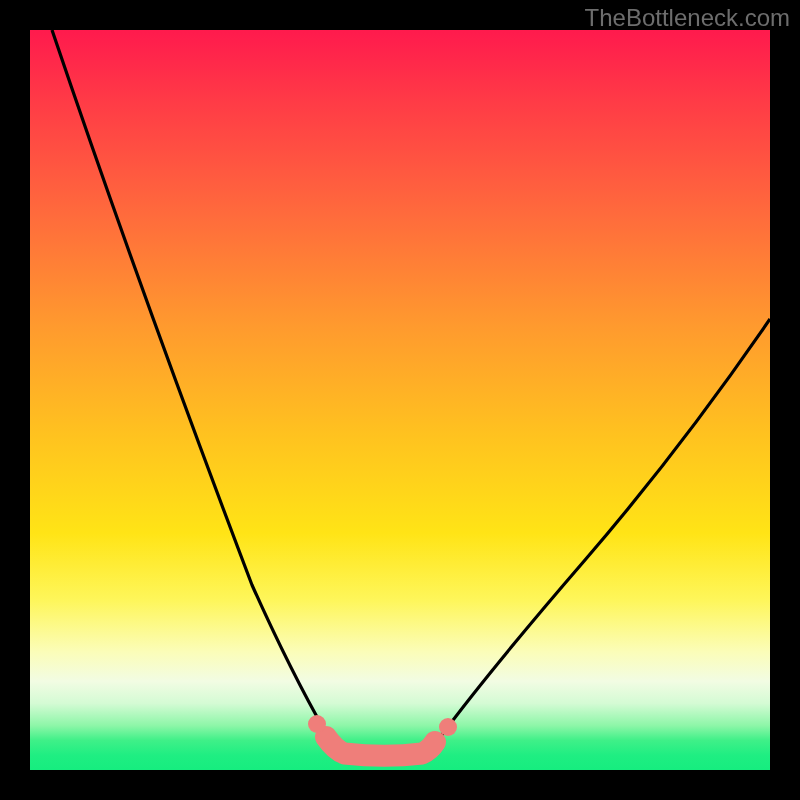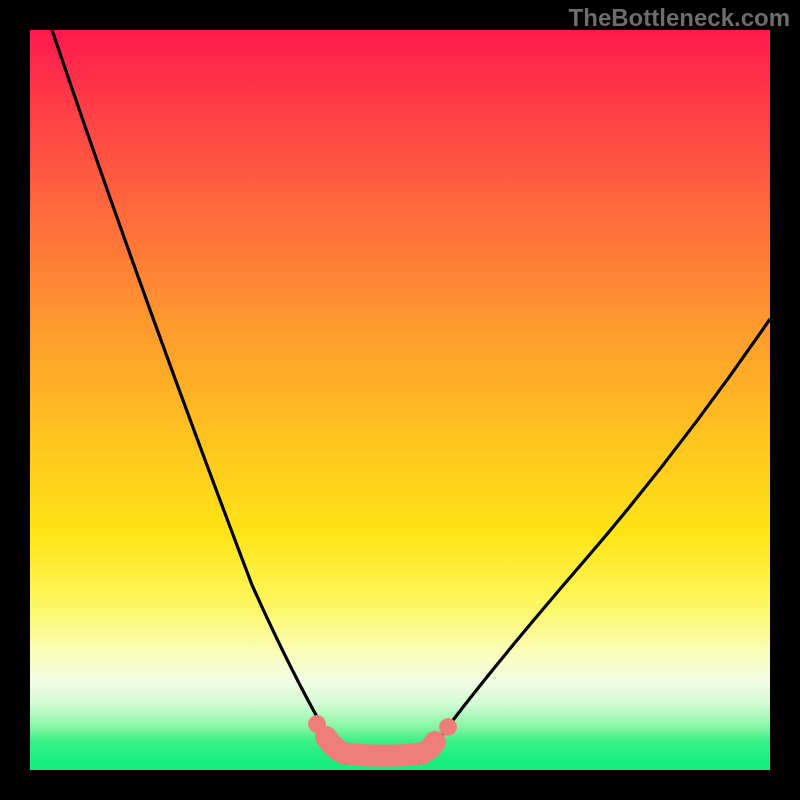--- a/index.html
+++ b/index.html
@@ -40,21 +40,21 @@
       #16ed7f 100%
     );
   }
   .watermark {
     position: absolute;
     top: 4px;
     right: 10px;
     color: #6d6d6d;
     font-size: 24px;
     letter-spacing: 0px;
-    font-weight: 700;
+    font-weight: 400;
     z-index: 4;
   }
   svg.curves {
     position: absolute;
     left: 0; top: 0;
     width: 740px; height: 740px;
     z-index: 2;
   }
   svg.markers {
     position: absolute;

